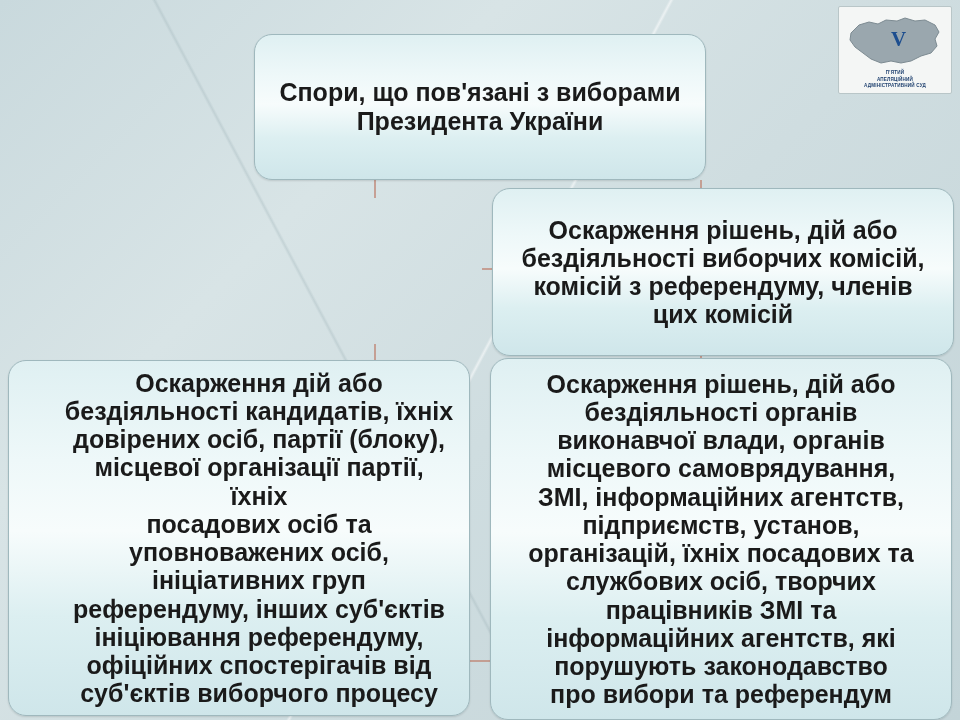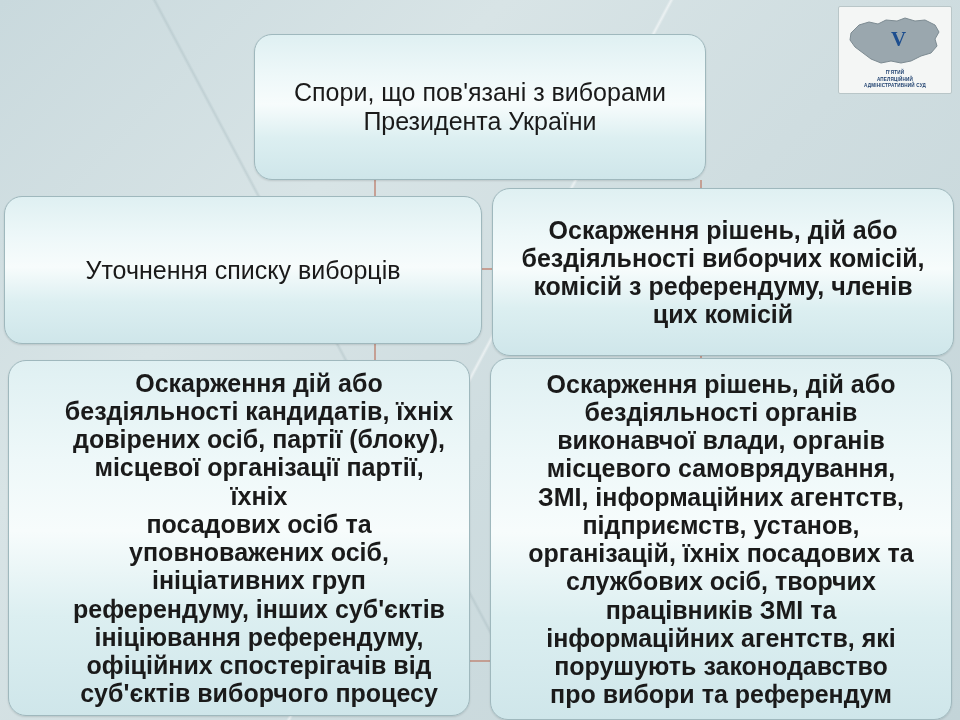--- a/index.html
+++ b/index.html
@@ -44,20 +44,21 @@
     color: #1a1a1a;
     box-sizing: border-box;
   }
 
   .node .txt {
     display: block;
     width: 100%;
     padding: 0 14px;
     line-height: 1.16;
     white-space: pre-line;
+    font-weight: bold;
   }
 
   
   #node-root {
     left: 254px;
     top: 34px;
     width: 452px;
     height: 146px;
     font-size: 25px;
   }
@@ -167,23 +168,20 @@
   <div class="connector c5"></div>
   <div class="connector c2"></div>
   <div class="connector c4"></div>
   <div class="connector c6"></div>
 
   <div class="node" id="node-root">
     <span class="txt">Спори, що пов'язані з виборами
 Президента України</span>
   </div>
 
-  <div class="node" id="node-voter-list">
-    <span class="txt">Уточнення списку виборців</span>
-  </div>
 
   <div class="node" id="node-commissions">
     <span class="txt">Оскарження рішень, дій або
 бездіяльності виборчих комісій,
 комісій з референдуму, членів
 цих комісій</span>
   </div>
 
   <div class="node" id="node-candidates">
     <span class="txt">Оскарження дій або

